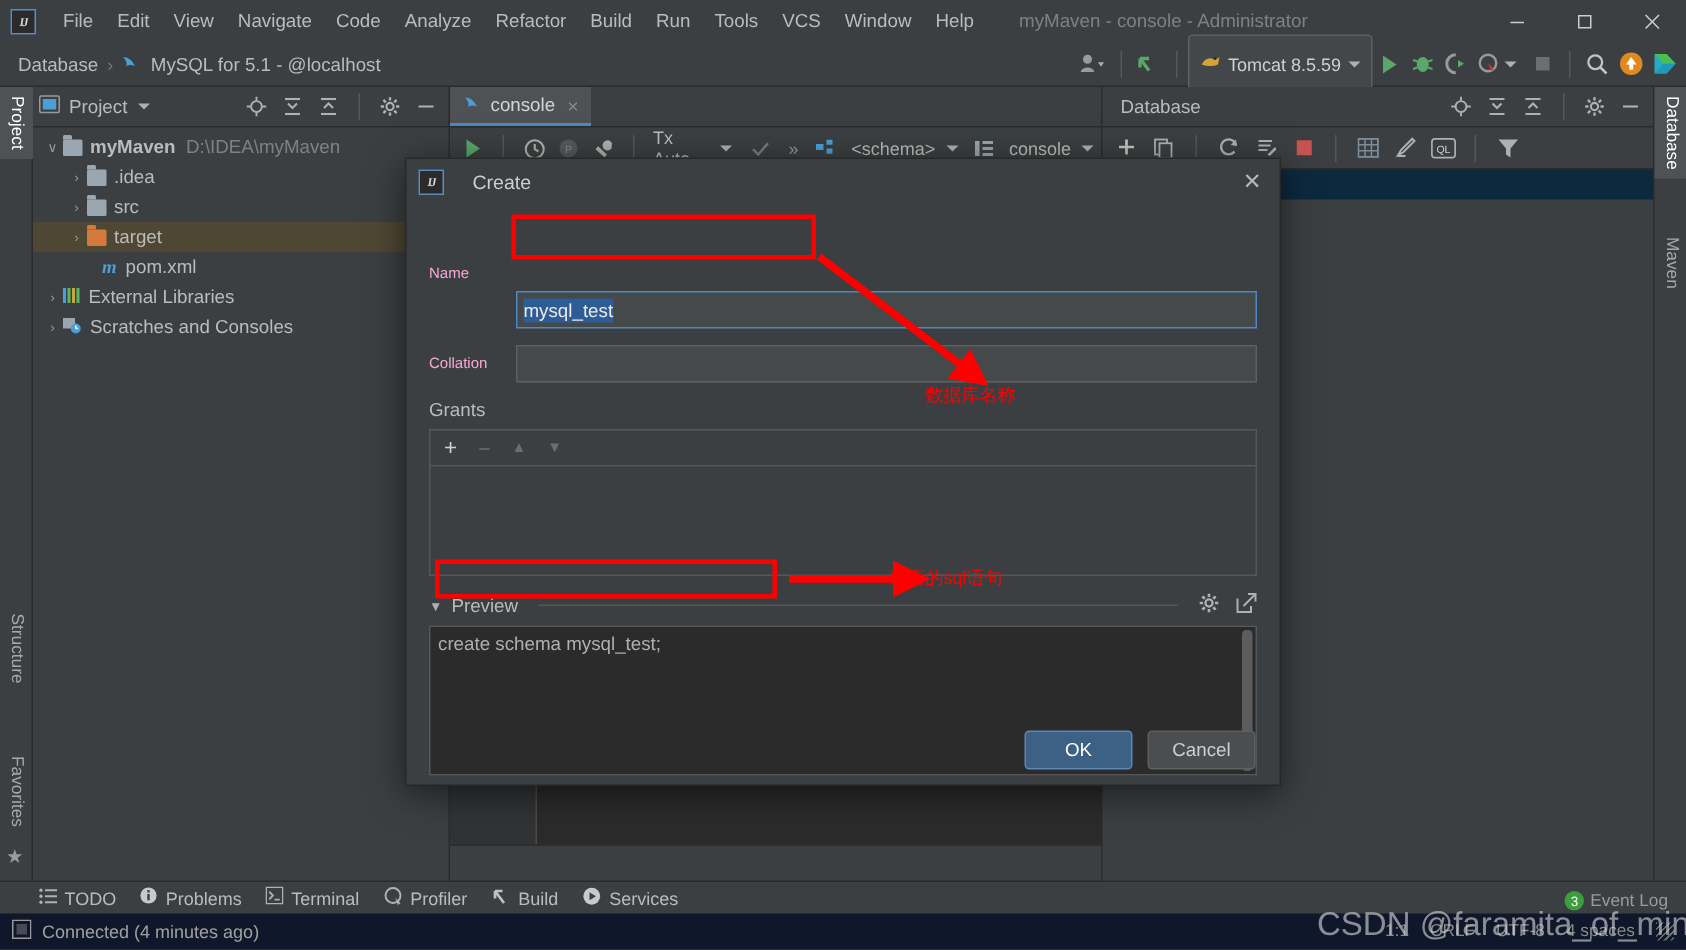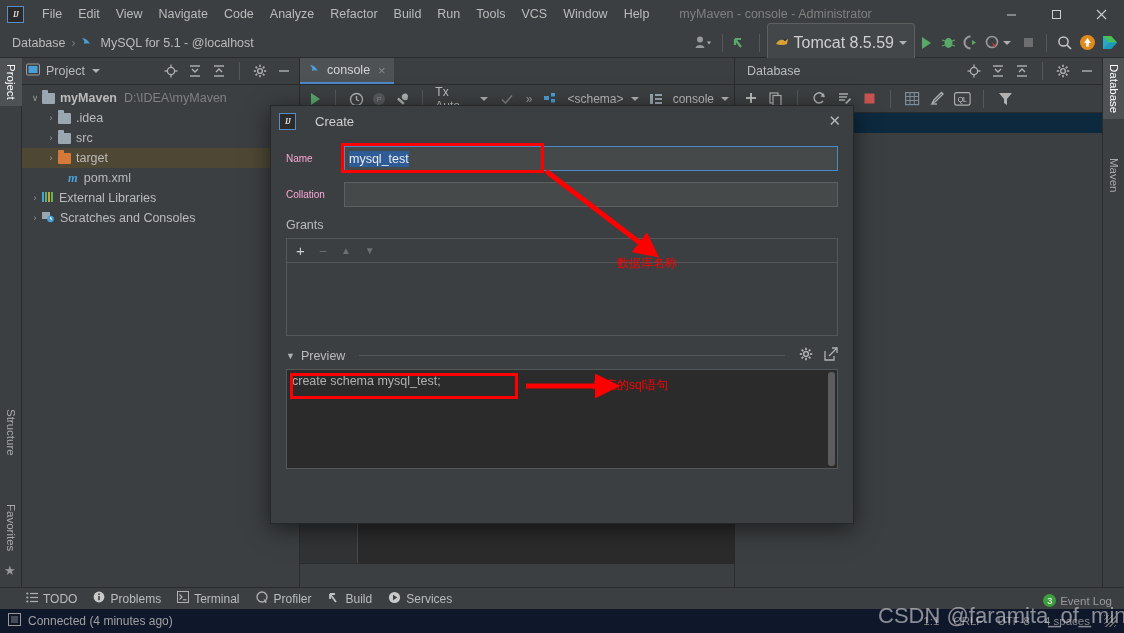--- a/index.html
+++ b/index.html
@@ -47,21 +47,21 @@
     background: #3c3f41; border-bottom: 1px solid #2b2b2b;
     display: flex; align-items: center;
   }
   .crumb { color: #bbbbbb; font-size: 12.5px; padding: 2px 4px; }
   .crumb-sep { color: #777; margin: 0 2px; font-size: 12px; }
   .tb-sep { width: 1px; height: 18px; background: #555759; margin: 0 7px; }
   .run-config {
     display: flex; align-items: center; gap: 5px;
     height: 39px; padding: 0 7px;
     border: 1px solid #5e6060; border-radius: 3px;
-    background: #43474a; color: #cfcfcf; font-size: 16px;
+    background: #43474a; color: #cfcfcf; font-size: 12px;
   }
   .tri-right {
     width: 0; height: 0; border-left: 9px solid #59a869;
     border-top: 6px solid transparent; border-bottom: 6px solid transparent;
   }
   .caret-dn {
     width: 0; height: 0; border-top: 4px solid #b0b0b0;
     border-left: 4px solid transparent; border-right: 4px solid transparent;
   }
   .icon-btn {
@@ -212,21 +212,21 @@
   .dlg-title { margin-left: 9px; }
   .dlg-x { margin-left: auto; color: #b5b5b5; font-size: 15px; padding: 0 4px; }
   .dlg-body { position: relative; padding: 10px 15px 0 15px; }
   .frow { display: flex; align-items: center; margin-bottom: 11px; }
   .flabel { width: 58px; color: #f9a8d4; font-size: 10px; }
   .finput {
     flex: 1; height: 25px; background: #45494a;
     border: 1px solid #5e6060; color: #d4d4d4;
     font-size: 12.5px; padding: 0 4px; display: flex; align-items: center;
   }
-  .finput.focused { border: 1px solid #4a88c7; background: #45494a; }
+  .finput.focused { border: 1px solid #4a88c7; background: #45494a; margin-top: 48px; }
   .sel-text { background: #2d5c96; color: #eaeaea; padding: 1px 0; }
   .glabel { color: #bbbbbb; font-size: 12.5px; margin-bottom: 6px; }
   .grants-box {
     height: 98px; border: 1px solid #555759; background: #3c3f41;
     display: flex; flex-direction: column;
   }
   .grants-tb {
     height: 24px; display: flex; align-items: center; gap: 14px;
     padding: 0 9px; border-bottom: 1px solid #555759; color: #9a9a9a;
   }
@@ -875,20 +875,24 @@
               <path d="M5 9 L13 1" stroke="#b0b0b0" stroke-width="1.3"></path>
               <path d="M8 1 L13 1 L13 6" fill="none" stroke="#b0b0b0" stroke-width="1.3"></path>
             </svg>
         </span>
       </div>
       <div class="preview-box">
         <div class="sqltext">create schema mysql_test;</div>
         <div class="scroll-v"></div>
       </div>
     </div>
+    <div class="dlg-foot">
+      <div class="btn primary">OK</div>
+      <div class="btn normal">Cancel</div>
+    </div>
   </div>
 
   <div class="anno-box" style="left:341px; top:143px; width:203px; height:30px;"></div>
   <div class="anno-box" style="left:290px; top:373px; width:228px; height:26px;"></div>
 
   <svg class="anno-svg" style="left:540px; top:165px;" width="130" height="100" viewBox="0 0 130 100">
     <defs>
       <marker id="ah1" markerWidth="5" markerHeight="5" refX="2.2" refY="2.5" orient="auto">
         <path d="M0,0 L5,2.5 L0,5 Z" fill="#ff0000"></path>
       </marker>

